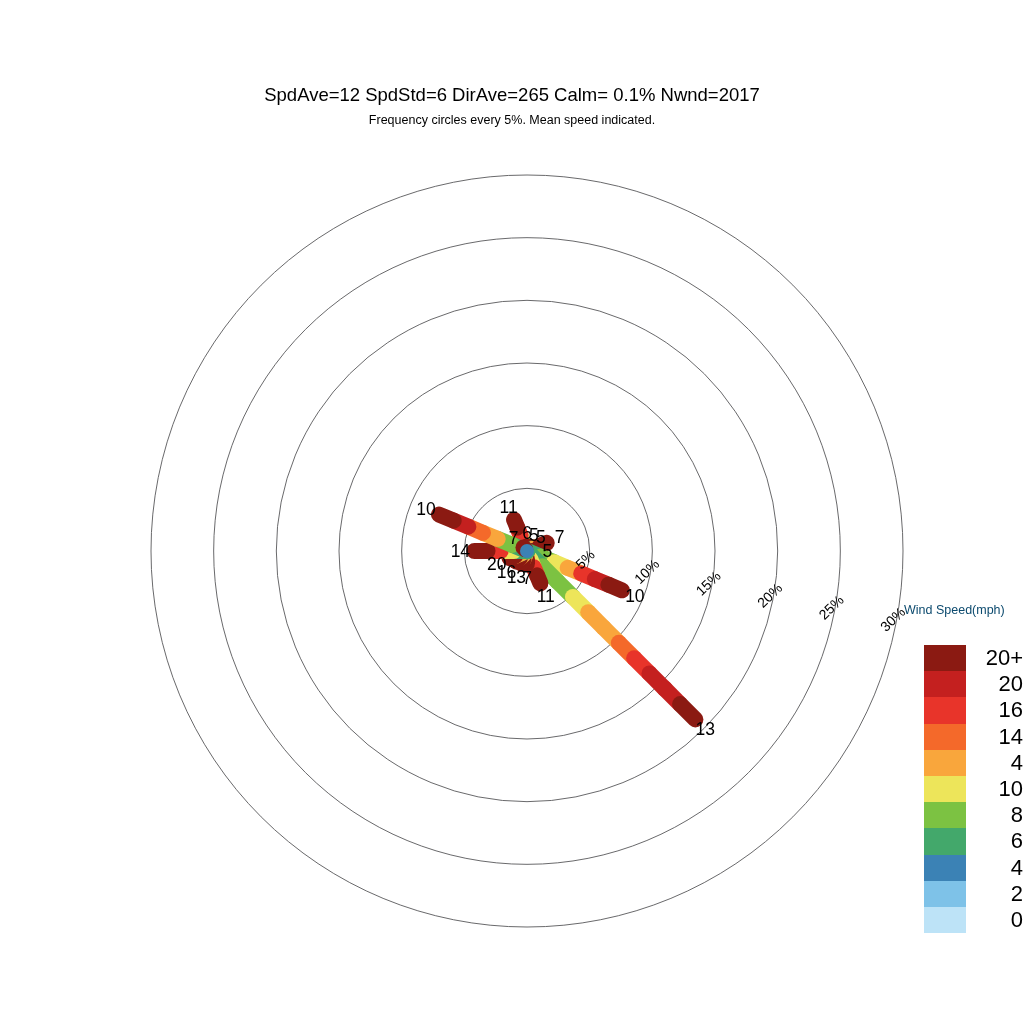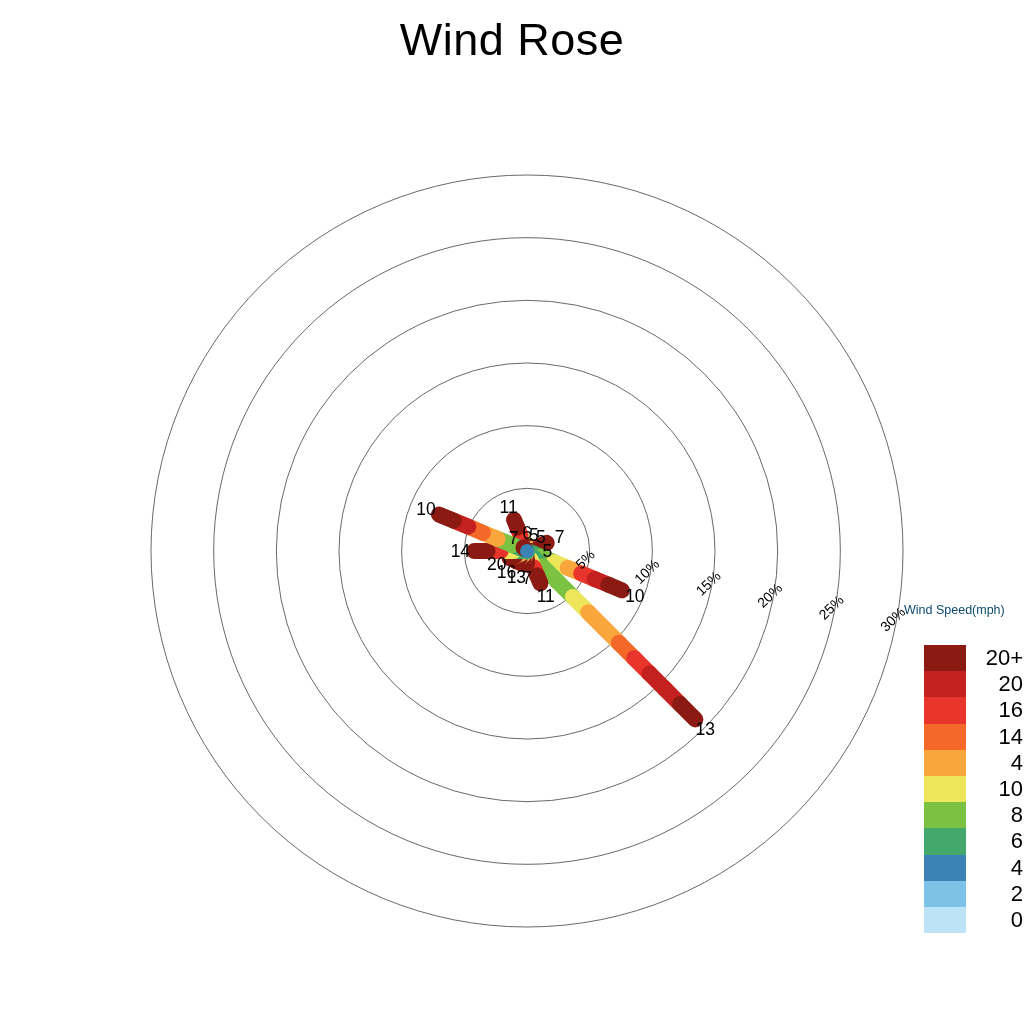--- a/index.html
+++ b/index.html
@@ -34,21 +34,22 @@
     text-align:right;padding-left:4px;white-space:nowrap;
   }
   .ringlbl{font-size:14px;fill:#000;}
   .petlbl{font-size:17.5px;fill:#000;font-family:"Liberation Sans",sans-serif;}
 </style>
 </head>
 <body>
 
 <div id="stage">
 
-  <div class="ttl">Wind Rose</div>
+  <div class="sub1">SpdAve=12  SpdStd=6  DirAve=265   Calm= 0.1%  Nwnd=2017</div>
+  <div class="sub2">Frequency circles every 5%. Mean speed indicated.</div>
 
   <svg id="plot" width="1024" height="1024">
     <g id="rings">
         <circle cx="527" cy="551" r="62.666666666666664" fill="none" stroke="#58585a" stroke-width="0.9"></circle>
         <circle cx="527" cy="551" r="125.33333333333333" fill="none" stroke="#58585a" stroke-width="0.9"></circle>
         <circle cx="527" cy="551" r="188" fill="none" stroke="#58585a" stroke-width="0.9"></circle>
         <circle cx="527" cy="551" r="250.66666666666666" fill="none" stroke="#58585a" stroke-width="0.9"></circle>
         <circle cx="527" cy="551" r="313.3333333333333" fill="none" stroke="#58585a" stroke-width="0.9"></circle>
         <circle cx="527" cy="551" r="376" fill="none" stroke="#58585a" stroke-width="0.9"></circle>
       </g>

